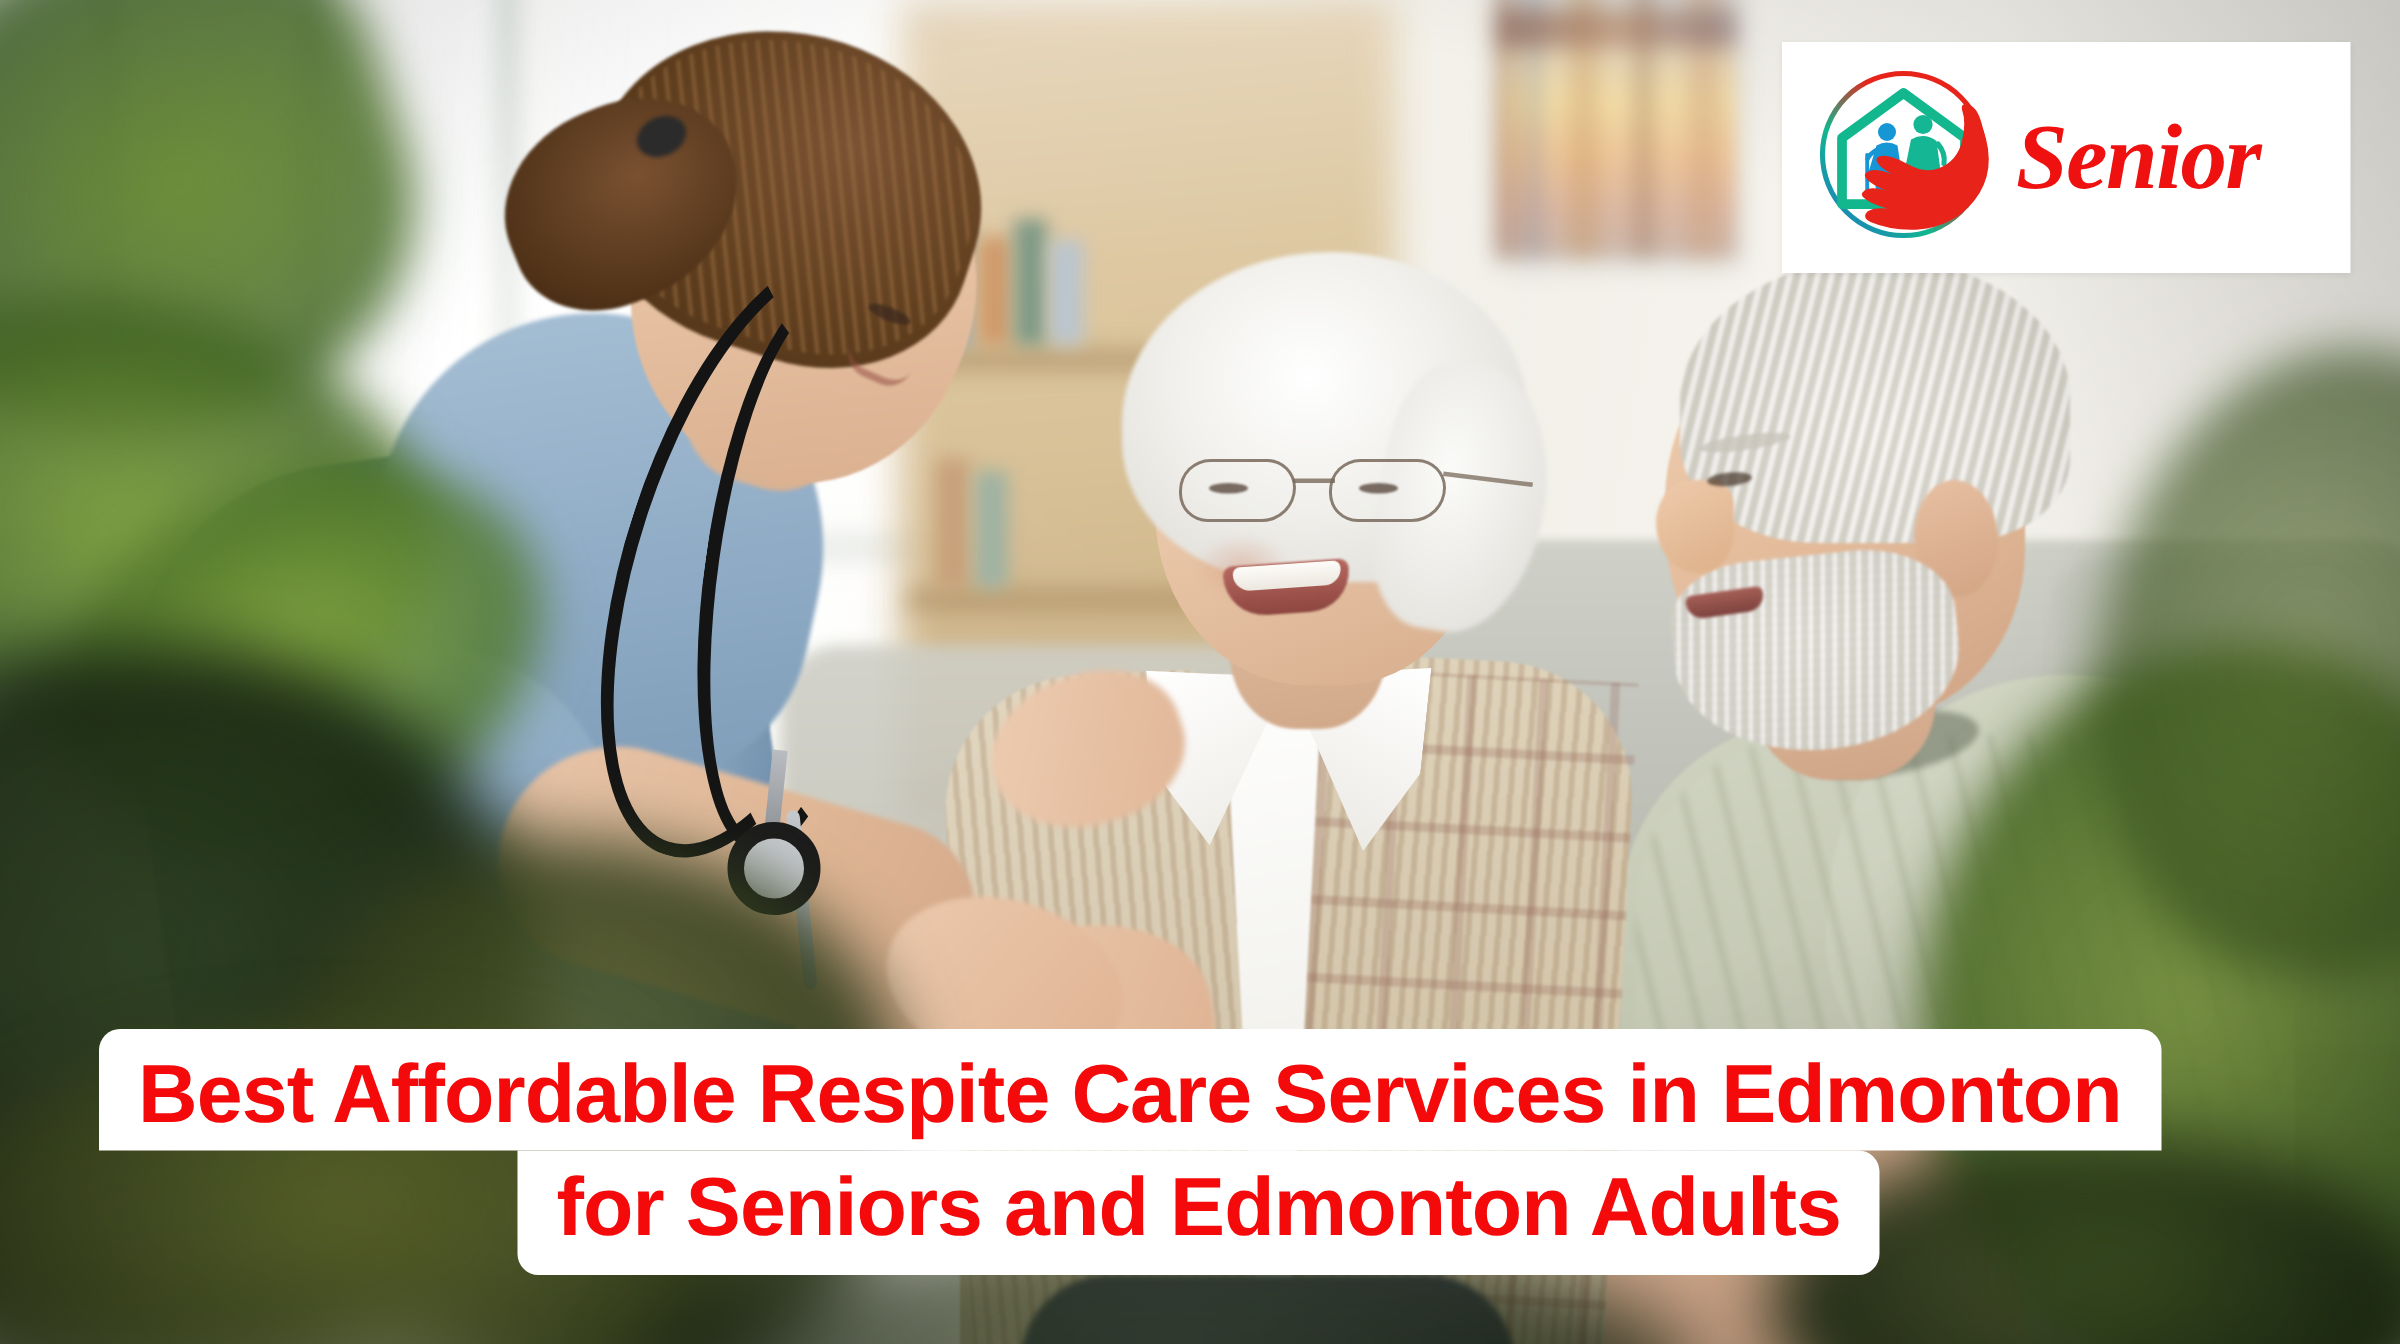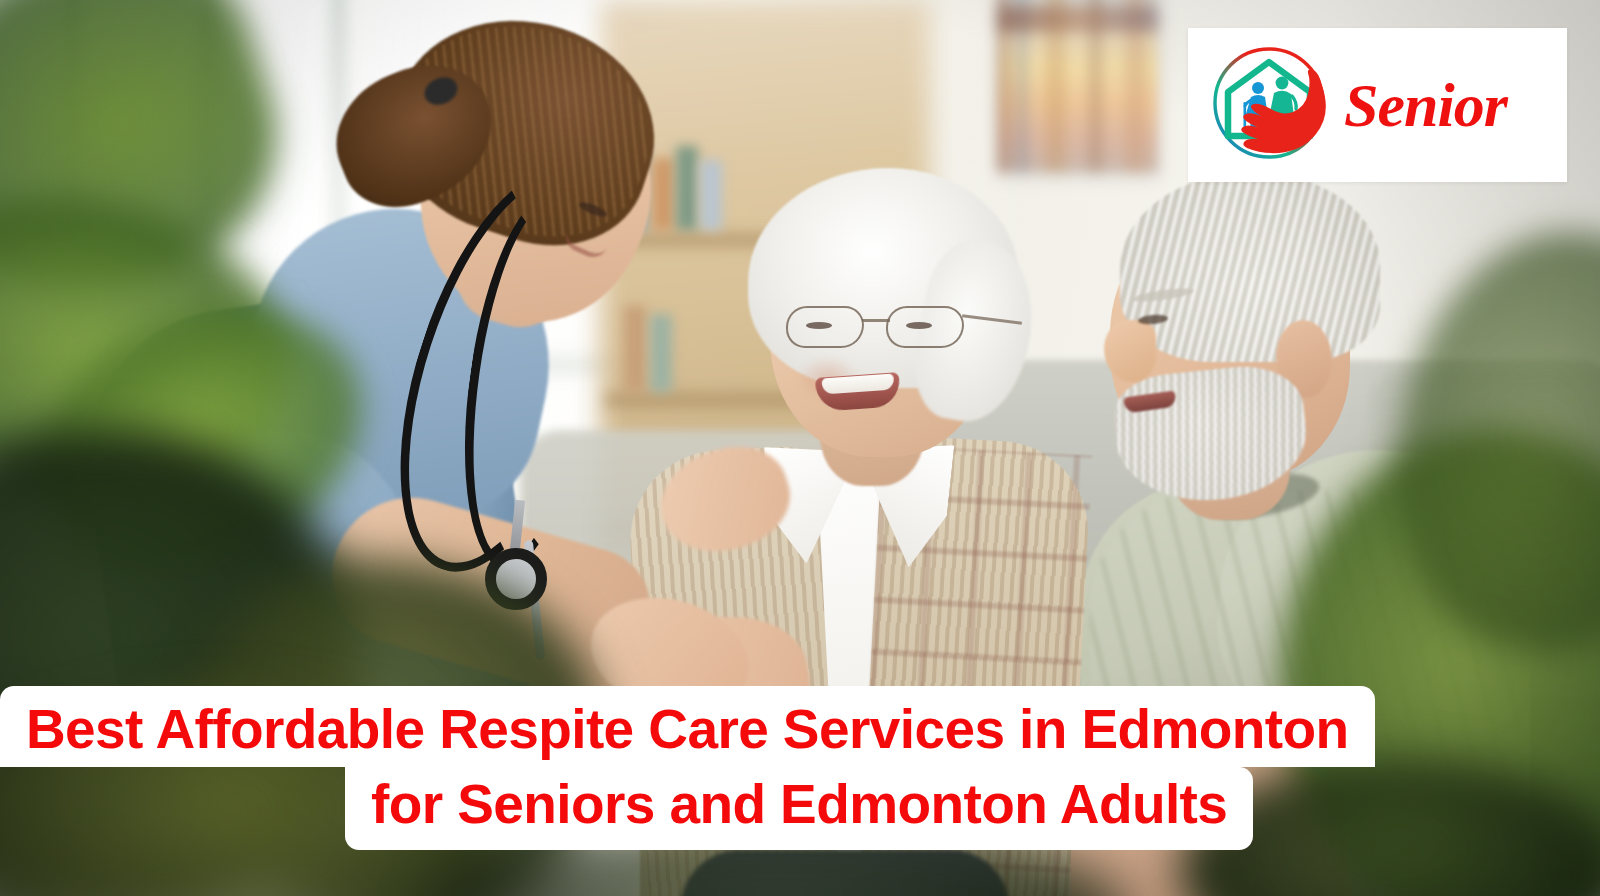--- a/index.html
+++ b/index.html
@@ -476,20 +476,21 @@
     background:#ffffff;
     color:#f40a0a;
     font-family:"Liberation Sans", sans-serif;
     font-weight:700;
     font-size:55px;
     line-height:1;
     letter-spacing:-.6px;
     white-space:nowrap;
   }
   .tl1{
+    margin-left:66px;
     border-radius:14px 14px 0 0;
     padding:16px 26px 10px 26px;
   }
   .tl2{
     margin-left:345px;
     border-radius:0 14px 14px 14px;
     padding:10px 26px 18px 26px;
   }
 </style>
 </head>

